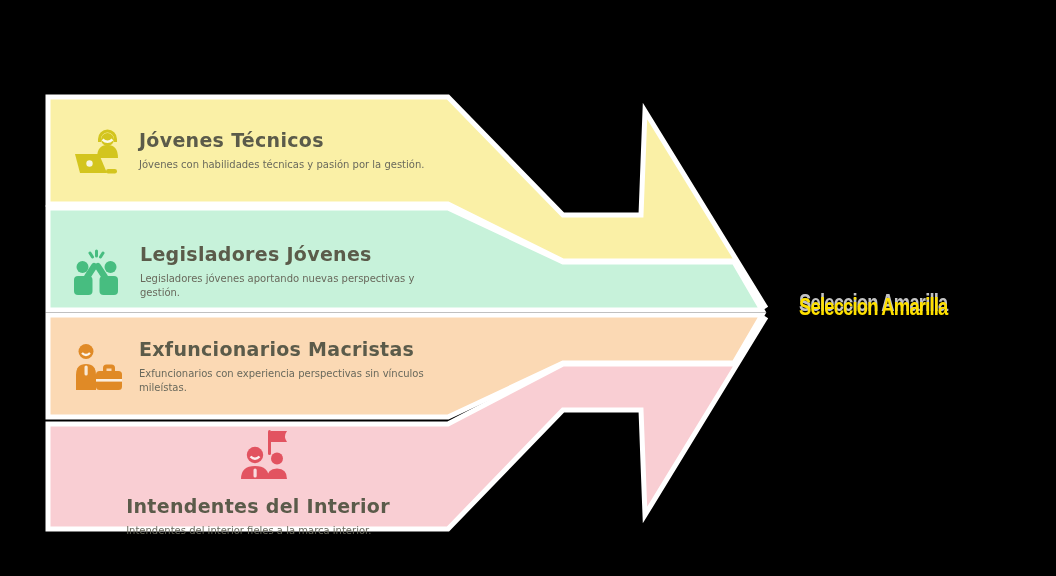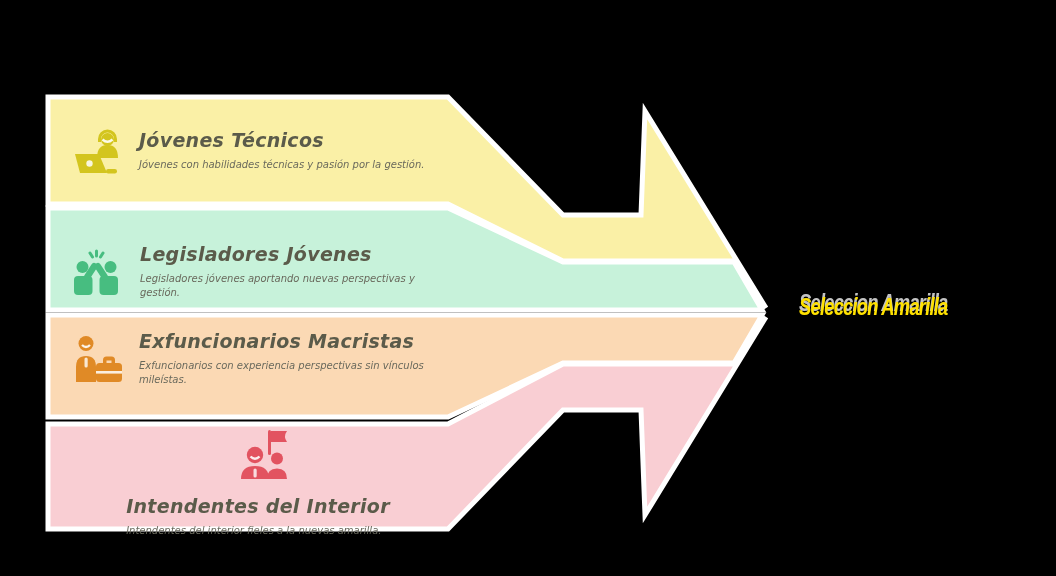--- a/index.html
+++ b/index.html
@@ -8,21 +8,21 @@
     font-family:"DejaVu Sans",sans-serif;
     --title-color:#5b5b4a;--desc-color:#69695c;
   }
   .arrow-svg{position:absolute;left:0;top:0;}
   .band-content{
     position:absolute;left:60px;width:396px;
     display:flex;align-items:center;gap:15px;
   }
   .bc-1{top:97px;height:107px;}
   .bc-2{top:220px;height:102px;gap:16px;}
-  .bc-3{top:307px;height:102px;}
+  .bc-3{top:315px;height:102px;}
   .bc-4{top:424px;height:105px;flex-direction:column;}
   .icon{width:56px;height:56px;flex:0 0 56px;margin-left:8px;}
   .texts{flex:1;min-width:0;}
   .band-title{
     font-size:19px;font-weight:700;color:var(--title-color);
     margin:0 0 7px 0;letter-spacing:.3px;
   }
   .band-desc{
     font-size:10px;line-height:1.4;color:var(--desc-color);
     max-width:330px;
@@ -31,21 +31,21 @@
     position:absolute;left:799px;top:294px;
     font-family:"Liberation Sans",sans-serif;
     font-size:23px;font-weight:800;letter-spacing:-1px;
     white-space:nowrap;transform:scaleX(0.8);transform-origin:left center;
     text-shadow:0 -4px 0 rgba(216,216,216,.9);
   }
 </style>
 </head>
 <body>
 
-<div class="stage" style="--title-color: #5b5b4a; --desc-color: #69695c; background: rgb(0, 0, 0); font-style: italic;">
+<div class="stage" style="--title-color: #5b5b4a; --desc-color: #69695c; background: rgb(0, 0, 0);">
 
   <svg class="arrow-svg" width="1056" height="576" viewBox="0 0 1056 576">
     <g stroke="#ffffff" stroke-width="5" stroke-linejoin="miter">
       <polygon points="48,97 448,97 563,215 641,215 645,111 766,308 735,261 563,261 448,204 48,204" fill="#faf0a6"></polygon>
       <polygon points="48,208 448,208 563,262 734,262 762,310 48,310" fill="#c7f2da"></polygon>
       <polygon points="48,315 762,315 734,363 563,363 448,417 48,417" fill="#fbd9b4"></polygon>
       <polygon points="48,424 448,424 563,364 735,364 766,317 645,515 641,410 563,410 448,529 48,529" fill="#f9ced3"></polygon>
     </g>
   </svg>
 
@@ -108,19 +108,19 @@
       <circle cx="43" cy="34.5" r="6"></circle>
       <path d="M43 30.5q3 3.5 6 0" stroke="#fff" stroke-width="2" fill="none" opacity=".0"></path>
       <path d="M33 55q0-10.5 10-10.5T53 55z"></path>
       <circle cx="21" cy="31" r="8.2"></circle>
       <path d="M16.5 32.5q4.5 4.5 9 0" stroke="#fff" stroke-width="2.4" fill="none" opacity=".9"></path>
       <path d="M7 55q0-13 14-13t14 13z"></path>
       <rect x="19.5" y="44.5" width="3.2" height="9" rx="1.6" fill="#fff" opacity=".8"></rect>
     </svg>
     <div class="texts">
       <div class="band-title">Intendentes del Interior</div>
-      <div class="band-desc">Intendentes del interior fieles a la nuevas amarilla.</div>
+      <div class="band-desc">Intendentes del interior fieles a la marca interior.</div>
     </div>
   </div>
 
   <div class="arrow-label" style="color: rgb(255, 225, 0);">Seleccion Amarilla</div>
 
 </div>
 
 </body></html>

